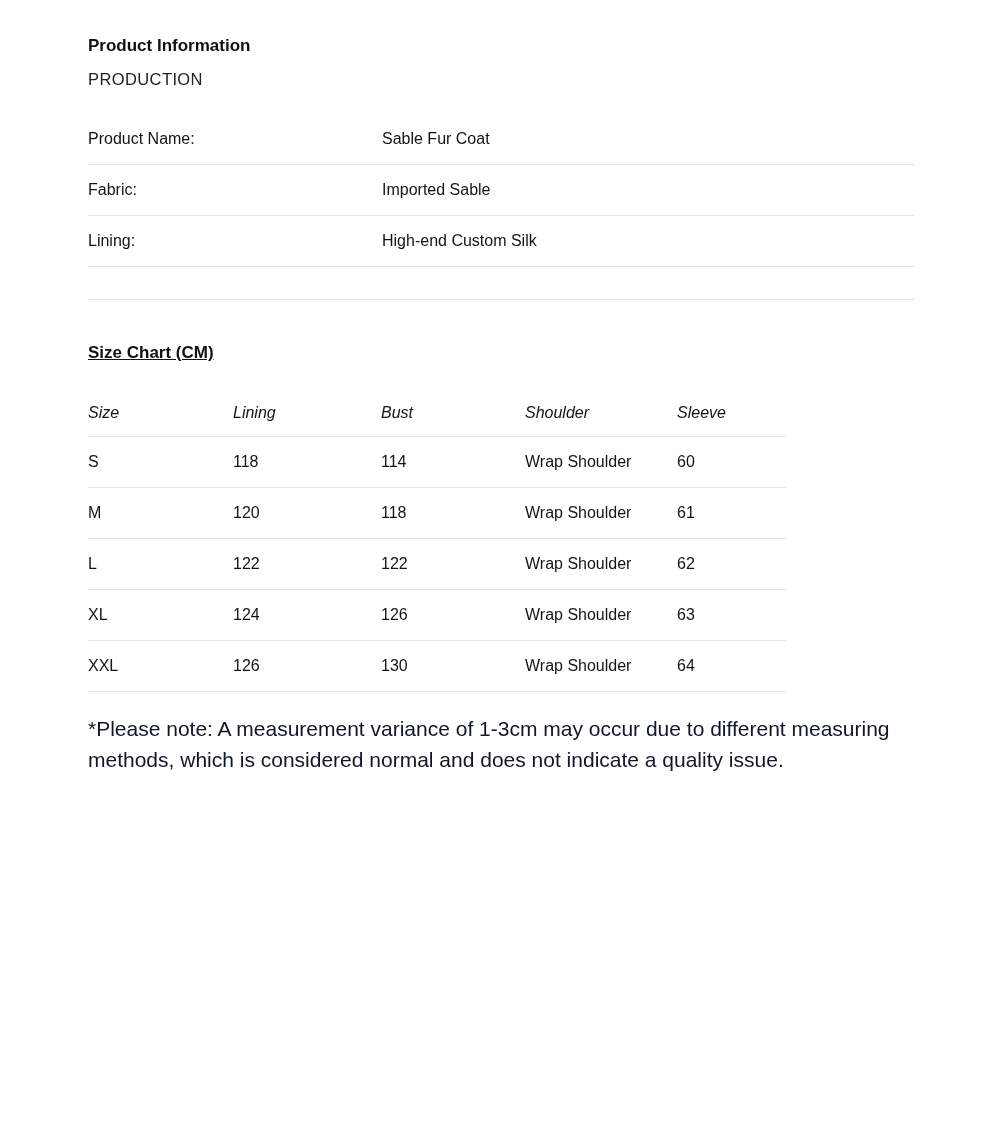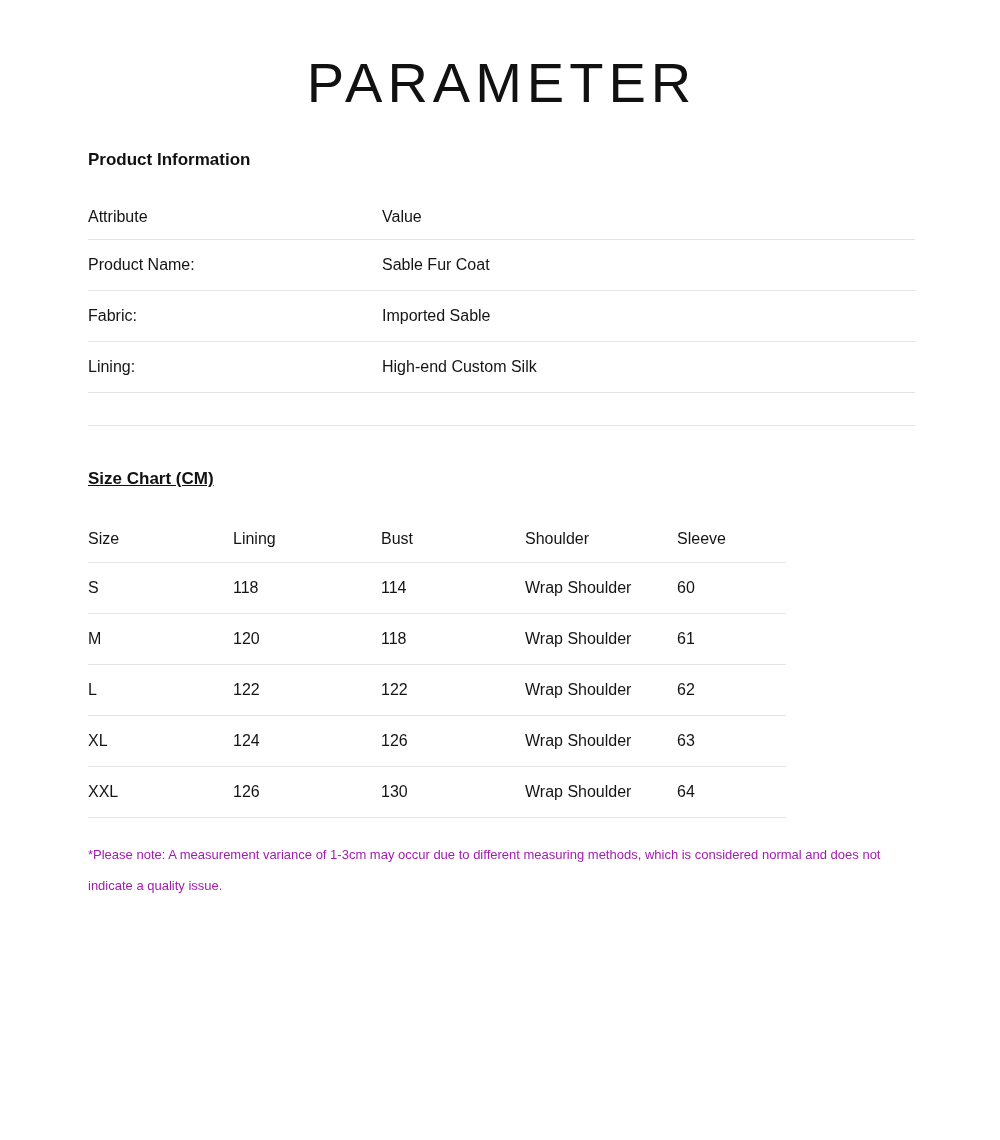--- a/index.html
+++ b/index.html
@@ -61,48 +61,44 @@
   
   .size-heading { margin-top: 43px; text-decoration: underline; }
   .size-table { margin-top: 26px; width: 698px; }
   .size-row {
     display: flex;
     align-items: center;
     height: 51px;
     border-bottom: 1px solid #e4e4e4;
     font-size: 16px;
   }
-  .size-row.header { height: 48px; }
+  .size-row.header { height: 48px; font-style: italic; }
   .size-col-0 { width: 145px; flex: 0 0 145px; }
   .size-col-1 { width: 148px; flex: 0 0 148px; }
   .size-col-2 { width: 144px; flex: 0 0 144px; }
   .size-col-3 { width: 152px; flex: 0 0 152px; }
   .size-col-4 { flex: 1; }
   .footnote {
     margin-top: 21px;
     width: 838px;
-    font-size: 13px;
+    font-size: 21px;
     line-height: 31px;
-    color: #a21caf;
+    color: #0f172a;
   }
 </style>
 </head>
 <body>
 
 <div class="page">
 
-  <div class="page-title">PARAMETER</div>
 
   <div class="section-heading info-heading">Product Information</div>
+  <div class="info-subheading">PRODUCTION</div>
 
   <div class="info-table">
-    <div class="info-row header">
-      <div class="info-col-attr">Attribute</div>
-      <div class="info-col-val">Value</div>
-    </div>
     <div class="info-row">
       <div class="info-col-attr">Product Name:</div>
       <div class="info-col-val">Sable Fur Coat</div>
     </div>
     <div class="info-row">
       <div class="info-col-attr">Fabric:</div>
       <div class="info-col-val">Imported Sable</div>
     </div>
     <div class="info-row">
       <div class="info-col-attr">Lining:</div>

